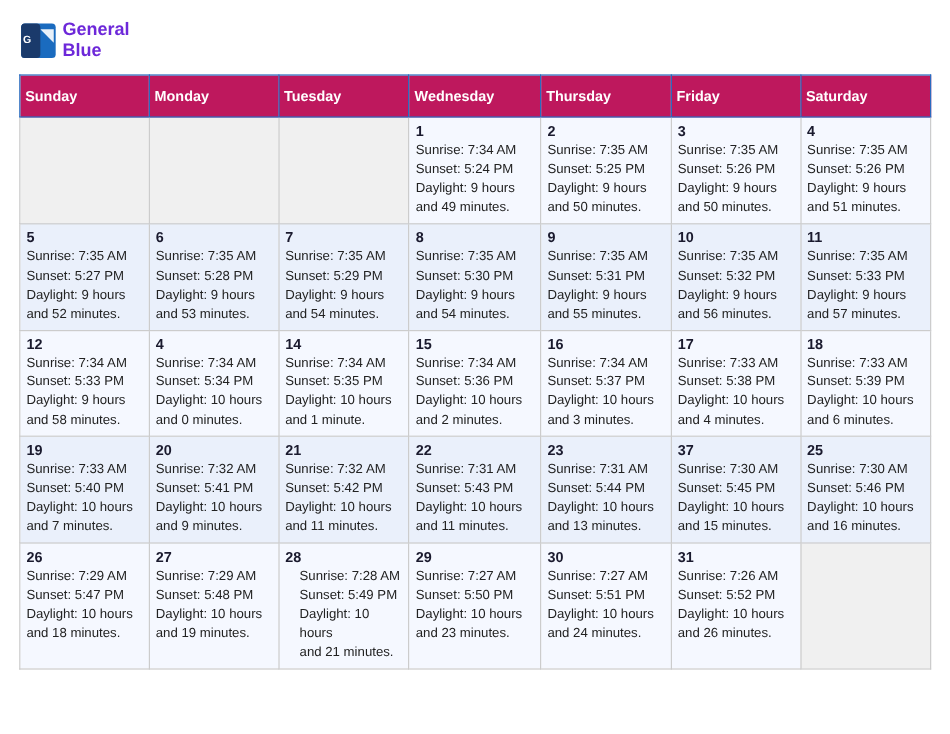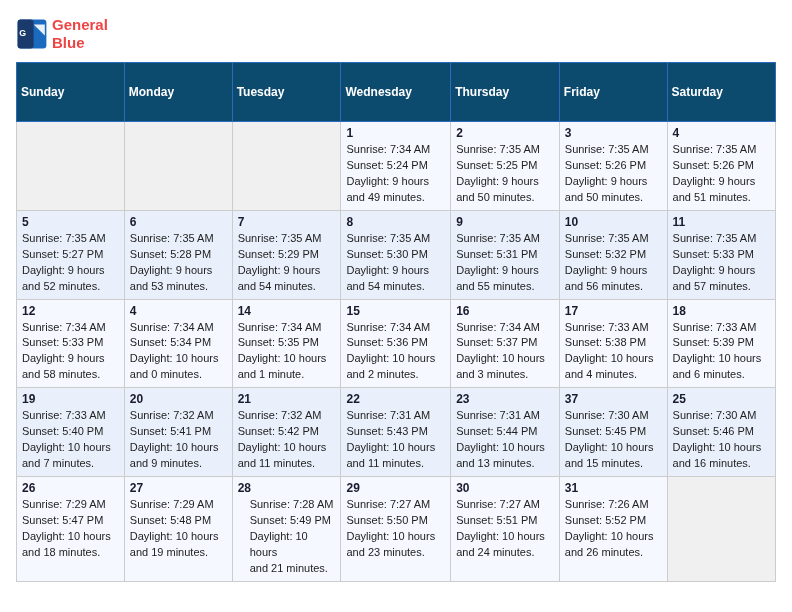--- a/index.html
+++ b/index.html
@@ -21,21 +21,21 @@
       align-items: center;
       gap: 4px;
     }
     .logo-text {
       font-size: 15px;
       font-weight: bold;
       color: #1a1a2e;
       line-height: 1.2;
     }
     .logo-text span {
-      color: #ef4444;
+      color: #6d28d9;
     }
     .logo-icon {
       width: 32px;
       height: 32px;
     }
     .title-block {
       text-align: right;
     }
     .calendar-title {
       font-size: 28px;
@@ -45,23 +45,23 @@
     .calendar-subtitle {
       font-size: 14px;
       color: #444;
     }
     table {
       width: 100%;
       border-collapse: collapse;
       font-size: 11px;
     }
     thead tr th {
-      background: #0c4a6e;
+      background: #be185d;
       color: #fff;
-      padding: 22px 4px;
+      padding: 10px 4px;
       text-align: left;
       font-size: 12px;
       font-weight: bold;
       border: 1px solid #2a6bbf;
     }
     tbody tr td {
       border: 1px solid #ccc;
       vertical-align: top;
       padding: 4px 5px;
       width: 113px;

